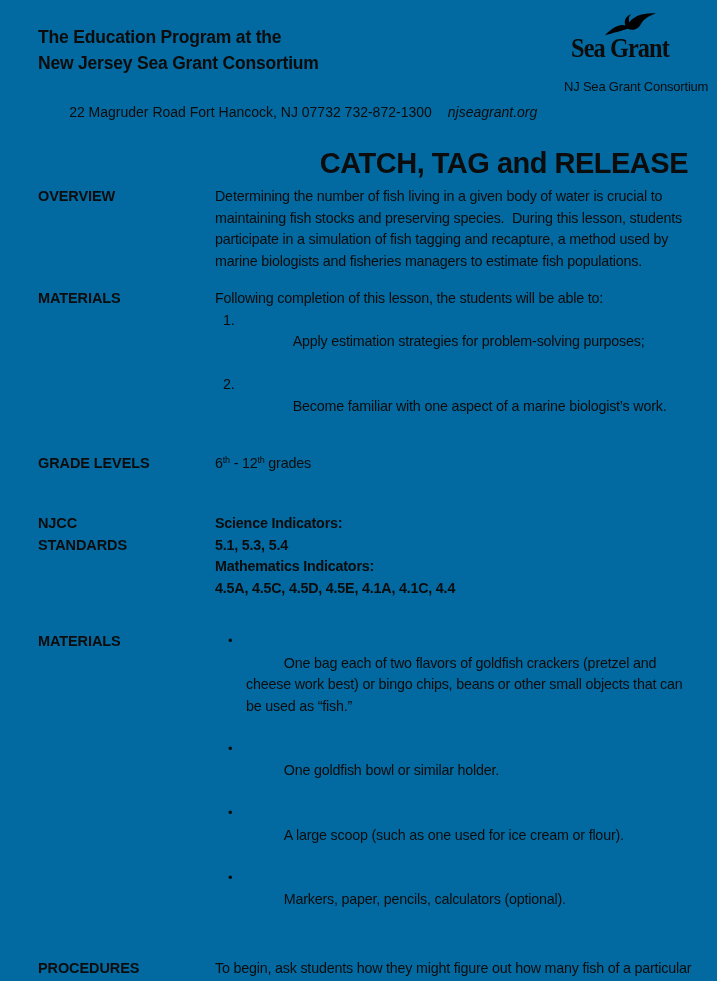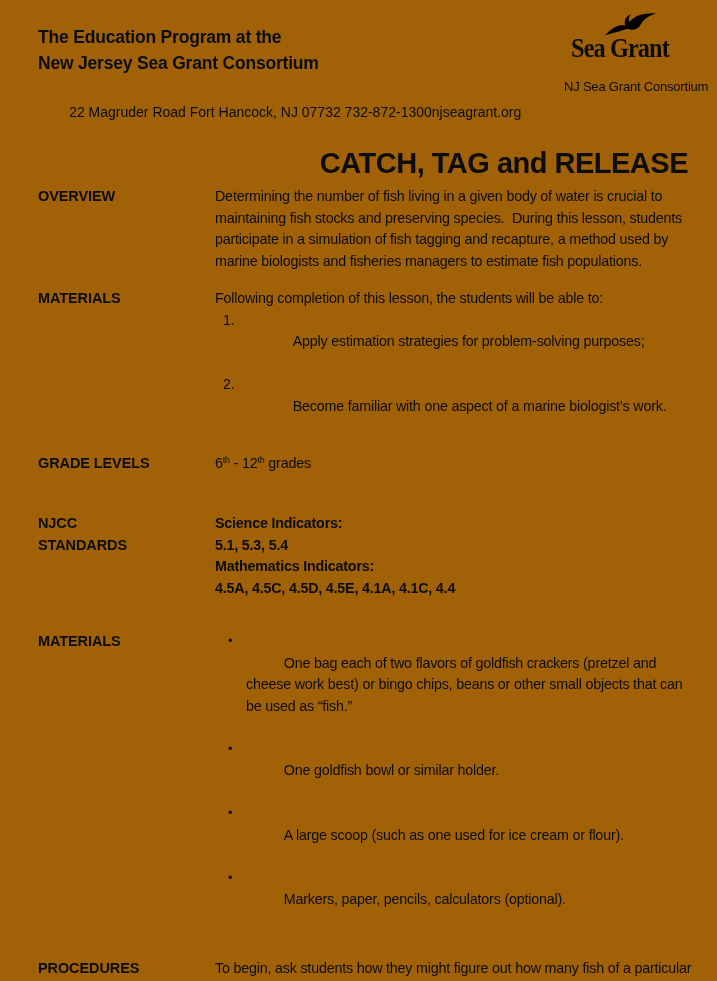--- a/index.html
+++ b/index.html
@@ -11,21 +11,21 @@
     width: 717px;
     height: 981px;
     overflow: hidden;
     font-family: "Liberation Sans", "DejaVu Sans", sans-serif;
     color: #0c0c0c;
   }
   .page {
     position: relative;
     width: 717px;
     height: 981px;
-    background: #a16207;
+    background: #0369a1;
     box-sizing: border-box;
     padding: 24px 29px 0 38px;
   }
   
   .letterhead {
     position: relative;
     height: 96px;
   }
   .org-line {
     font-size: 17.5px;
@@ -33,21 +33,22 @@
     line-height: 26px;
     letter-spacing: -0.2px;
   }
   .address-line {
     font-size: 14px;
     line-height: 22px;
     margin-top: 3px;
     white-space: pre-wrap;
   }
   .website {
-    margin-left: 0;
+    margin-left: 16px;
+    font-style: italic;
   }
   .logo {
     position: absolute;
     top: -12px;
     right: 12px;
     width: 112px;
     text-align: center;
   }
   .logo-bird {
     display: block;

